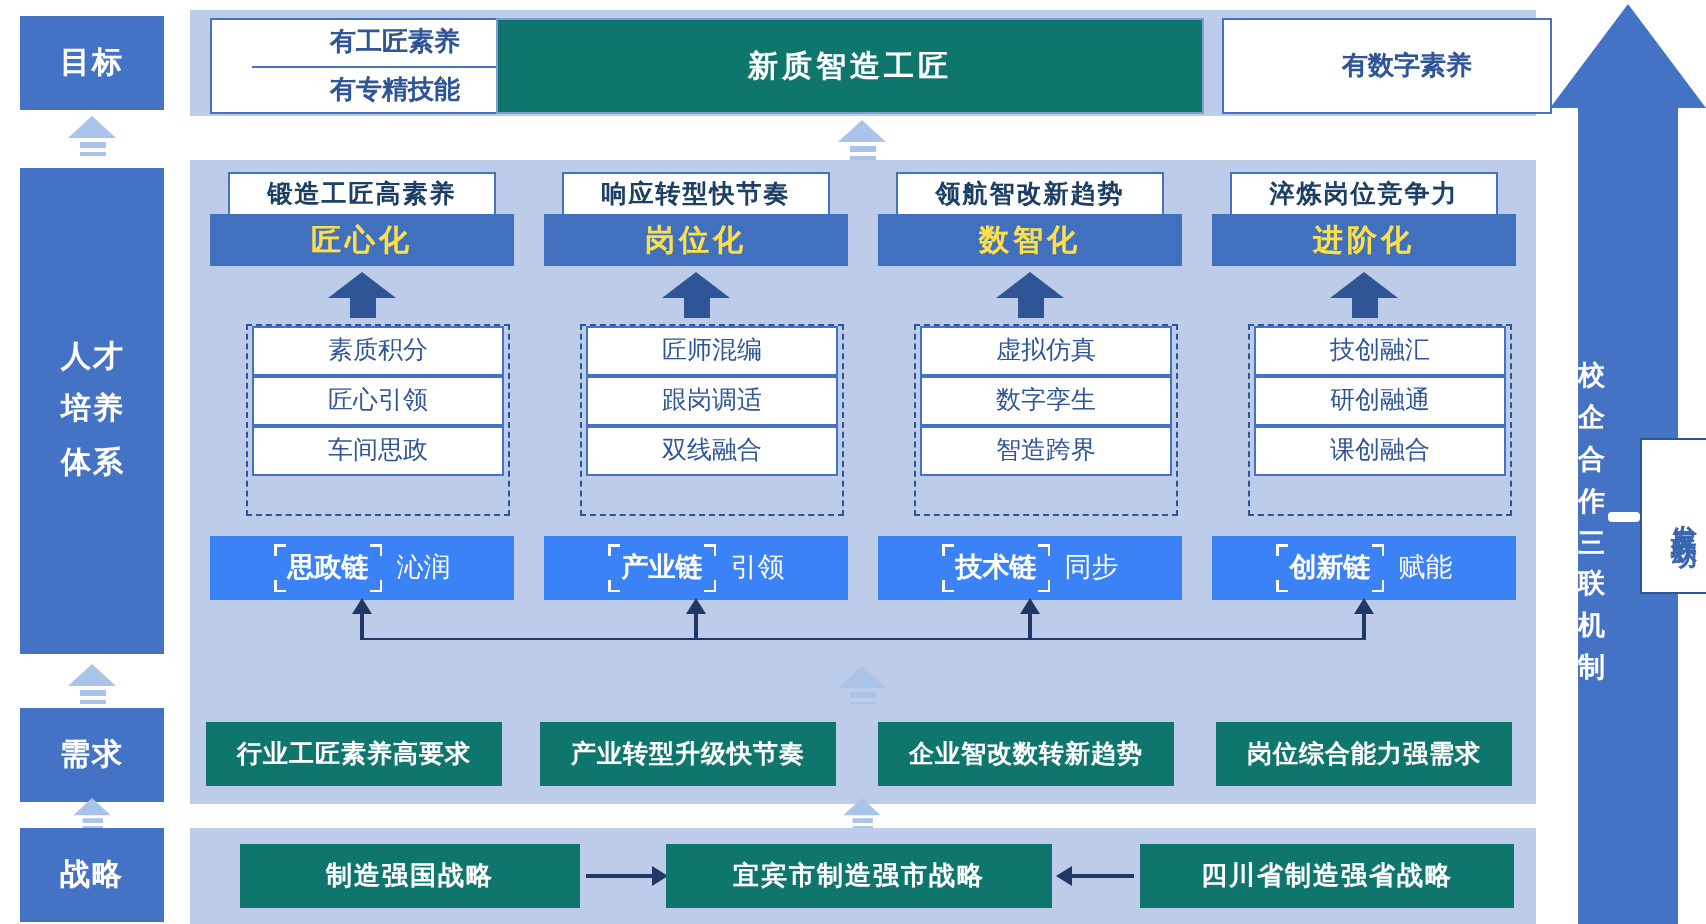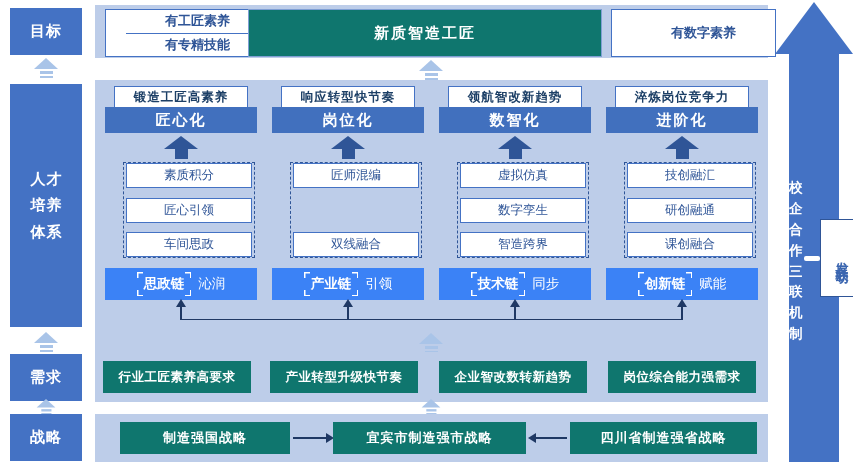--- a/index.html
+++ b/index.html
@@ -32,29 +32,29 @@
   .g-stack .cell + .cell{border-top:1px solid #4472c4;}
   #goal-center{left:153px;top:4px;width:352px;height:46px;font-size:15px;font-weight:bold;
     letter-spacing:2px;border:1px solid #7f9fd4;}
 
   
   #talent-band{top:80px;height:316px;}
   .col{position:absolute;top:0;width:152px;height:100%;}
   .col-banner{position:absolute;top:6px;left:9px;right:9px;height:21px;background:#fff;
     border:1px solid #4472c4;display:flex;align-items:center;justify-content:center;
     font-family:"DejaVu Serif",serif;font-weight:bold;font-size:12.5px;color:#1c3f66;letter-spacing:1px;}
-  .col-mode{position:absolute;top:27px;left:0;right:0;height:26px;background:#4170be;color:#ffffff;
+  .col-mode{position:absolute;top:27px;left:0;right:0;height:26px;background:#4170be;color:#fde047;
     font-size:15px;font-weight:bold;display:flex;align-items:center;justify-content:center;letter-spacing:2px;}
   .dark-arrow{position:absolute;top:56px;left:50%;transform:translateX(-50%);
     display:flex;flex-direction:column;align-items:center;}
   .dark-arrow .head{width:0;height:0;border-left:17px solid transparent;border-right:17px solid transparent;
     border-bottom:13px solid #2f5597;}
   .dark-arrow .shaft{width:13px;height:10px;background:#2f5597;}
   .col-dashed{position:absolute;top:82px;left:18px;right:2px;height:94px;border:1.5px dashed #2f5597;
-    display:flex;flex-direction:column;justify-content:space-between;align-items:center;}
+    display:flex;flex-direction:column;justify-content:flex-start;align-items:center;}
   .col-item{width:124px;height:23px;font-size:12.5px;}
   .col-chain{position:absolute;top:188px;left:0;right:0;height:32px;background:#3b82f6;color:#fff;
     display:flex;align-items:center;justify-content:center;gap:7px;font-size:13.5px;}
   .frame{font-weight:bold;padding:3px 7px;background-repeat:no-repeat;background-image:
     linear-gradient(#fff,#fff),linear-gradient(#fff,#fff),
     linear-gradient(#fff,#fff),linear-gradient(#fff,#fff),
     linear-gradient(#fff,#fff),linear-gradient(#fff,#fff),
     linear-gradient(#fff,#fff),linear-gradient(#fff,#fff);
     background-position:top left,top left,top right,top right,bottom left,bottom left,bottom right,bottom right;
     background-size:6px 1.5px,1.5px 6px,6px 1.5px,1.5px 6px,6px 1.5px,1.5px 6px,6px 1.5px,1.5px 6px;}
@@ -160,20 +160,21 @@
 
   <div class="col" style="left:177px;">
     <div class="col-banner">响应转型快节奏</div>
     <div class="col-mode">岗位化</div>
     <div class="dark-arrow">
       <i class="head"></i>
       <i class="shaft"></i>
     </div>
     <div class="col-dashed">
       <div class="white-box col-item">匠师混编</div>
+      <div class="white-box col-item">跟岗调适</div>
       <div class="white-box col-item">双线融合</div>
     </div>
     <div class="col-chain">
       <span class="frame">产业链</span>
       <span>引领</span>
     </div>
   </div>
 
   <div class="col" style="left:511px;">
     <div class="col-banner">淬炼岗位竞争力</div>

